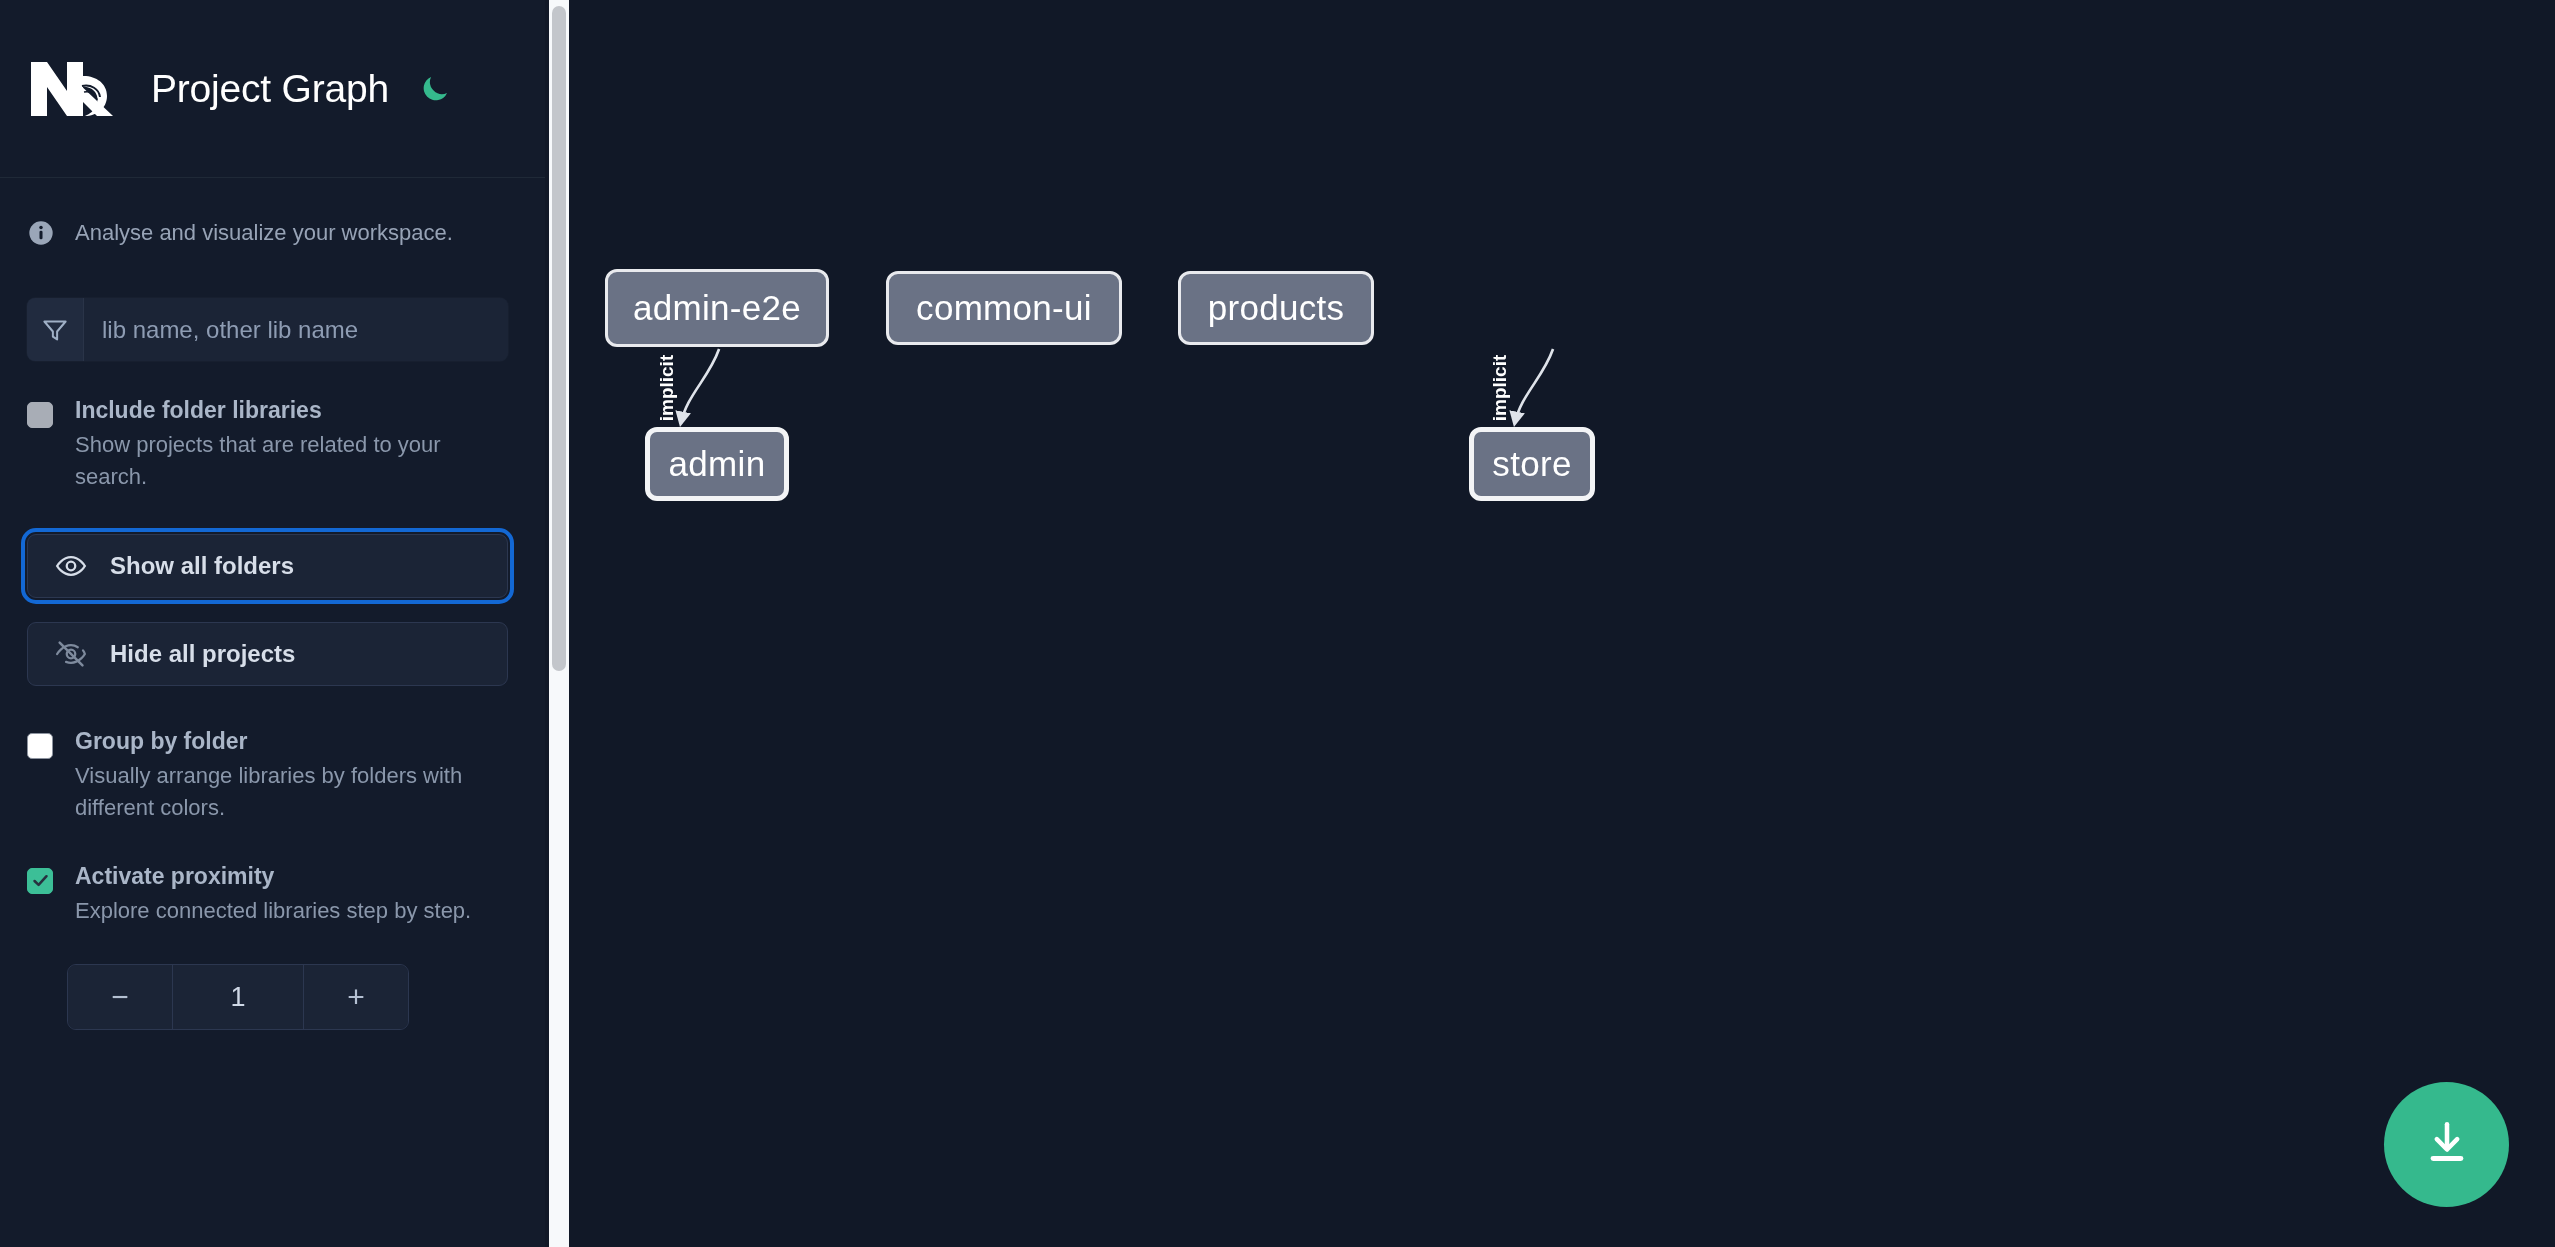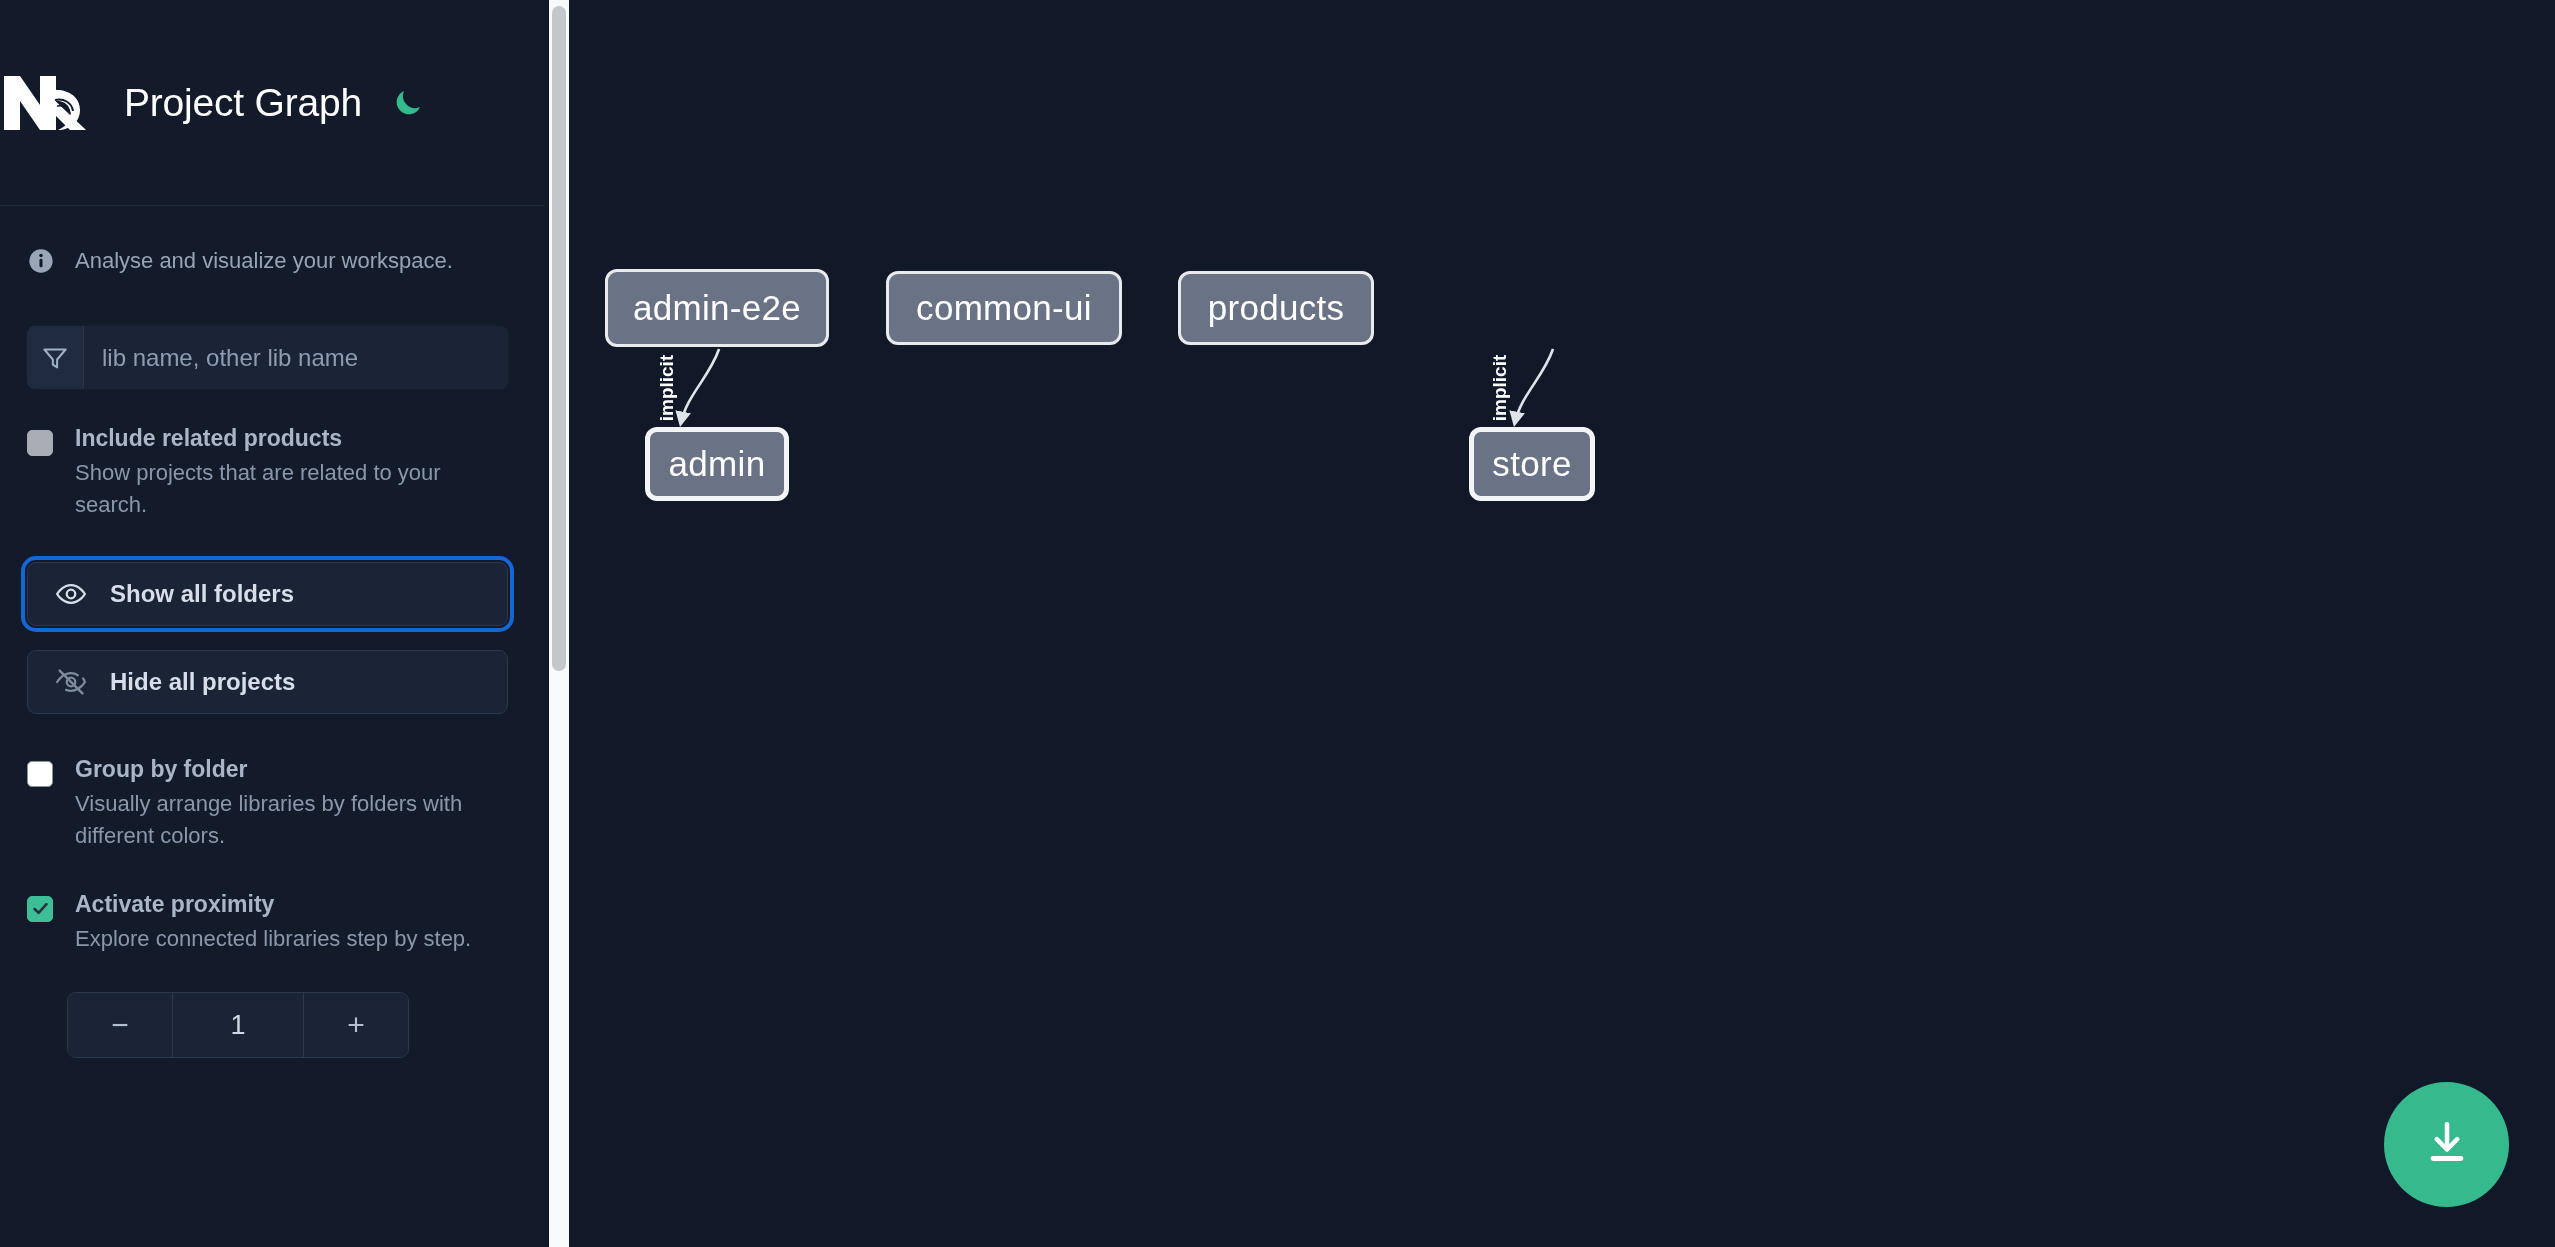--- a/index.html
+++ b/index.html
@@ -31,23 +31,24 @@
     flex: 0 0 545px;
     box-sizing: border-box;
     overflow: hidden;
   }
   .sidebar-inner {
     position: absolute;
     top: 0; left: 0;
     width: 545px;
   }
   .brand-row {
-    height: 206px;
-    display: flex;
-    align-items: center;
+    height: 178px;
+    display: flex;
+    align-items: center;
+    padding-left: 27px;
     box-sizing: border-box;
     border-bottom: 1px solid #1f2937;
   }
   .nx-logo {
     width: 92px;
     height: 62px;
     flex: 0 0 92px;
     display: block;
   }
   .brand-title {
@@ -347,21 +348,21 @@
             <svg width="30" height="30" viewBox="0 0 24 24" xmlns="http://www.w3.org/2000/svg">
               <path d="M3.5 5.2h17l-6.8 8v6.3l-3.4-2.2v-4.1Z" fill="none" stroke="#9fb0c6" stroke-width="1.6" stroke-linejoin="round"></path>
             </svg>
           </span>
           <input class="search-field" type="text" placeholder="lib name, other lib name" style="">
         </div>
 
         <div class="opt">
           <span class="cb cb-disabled"></span>
           <div class="opt-body">
-            <div class="opt-title">Include related products</div>
+            <div class="opt-title">Include folder libraries</div>
             <div class="opt-desc">Show projects that are related to your search.</div>
           </div>
         </div>
 
         <div class="btn-group">
           <div class="btn btn-focus">
             <span class="btn-icon">
               <svg width="32" height="32" viewBox="0 0 24 24" xmlns="http://www.w3.org/2000/svg">
                 <path d="M1.6 12S5.4 5.4 12 5.4 22.4 12 22.4 12 18.6 18.6 12 18.6 1.6 12 1.6 12Z" fill="none" stroke="#d7dee9" stroke-width="1.7"></path>
                 <circle cx="12" cy="12" r="3.2" fill="none" stroke="#d7dee9" stroke-width="1.7"></circle>

